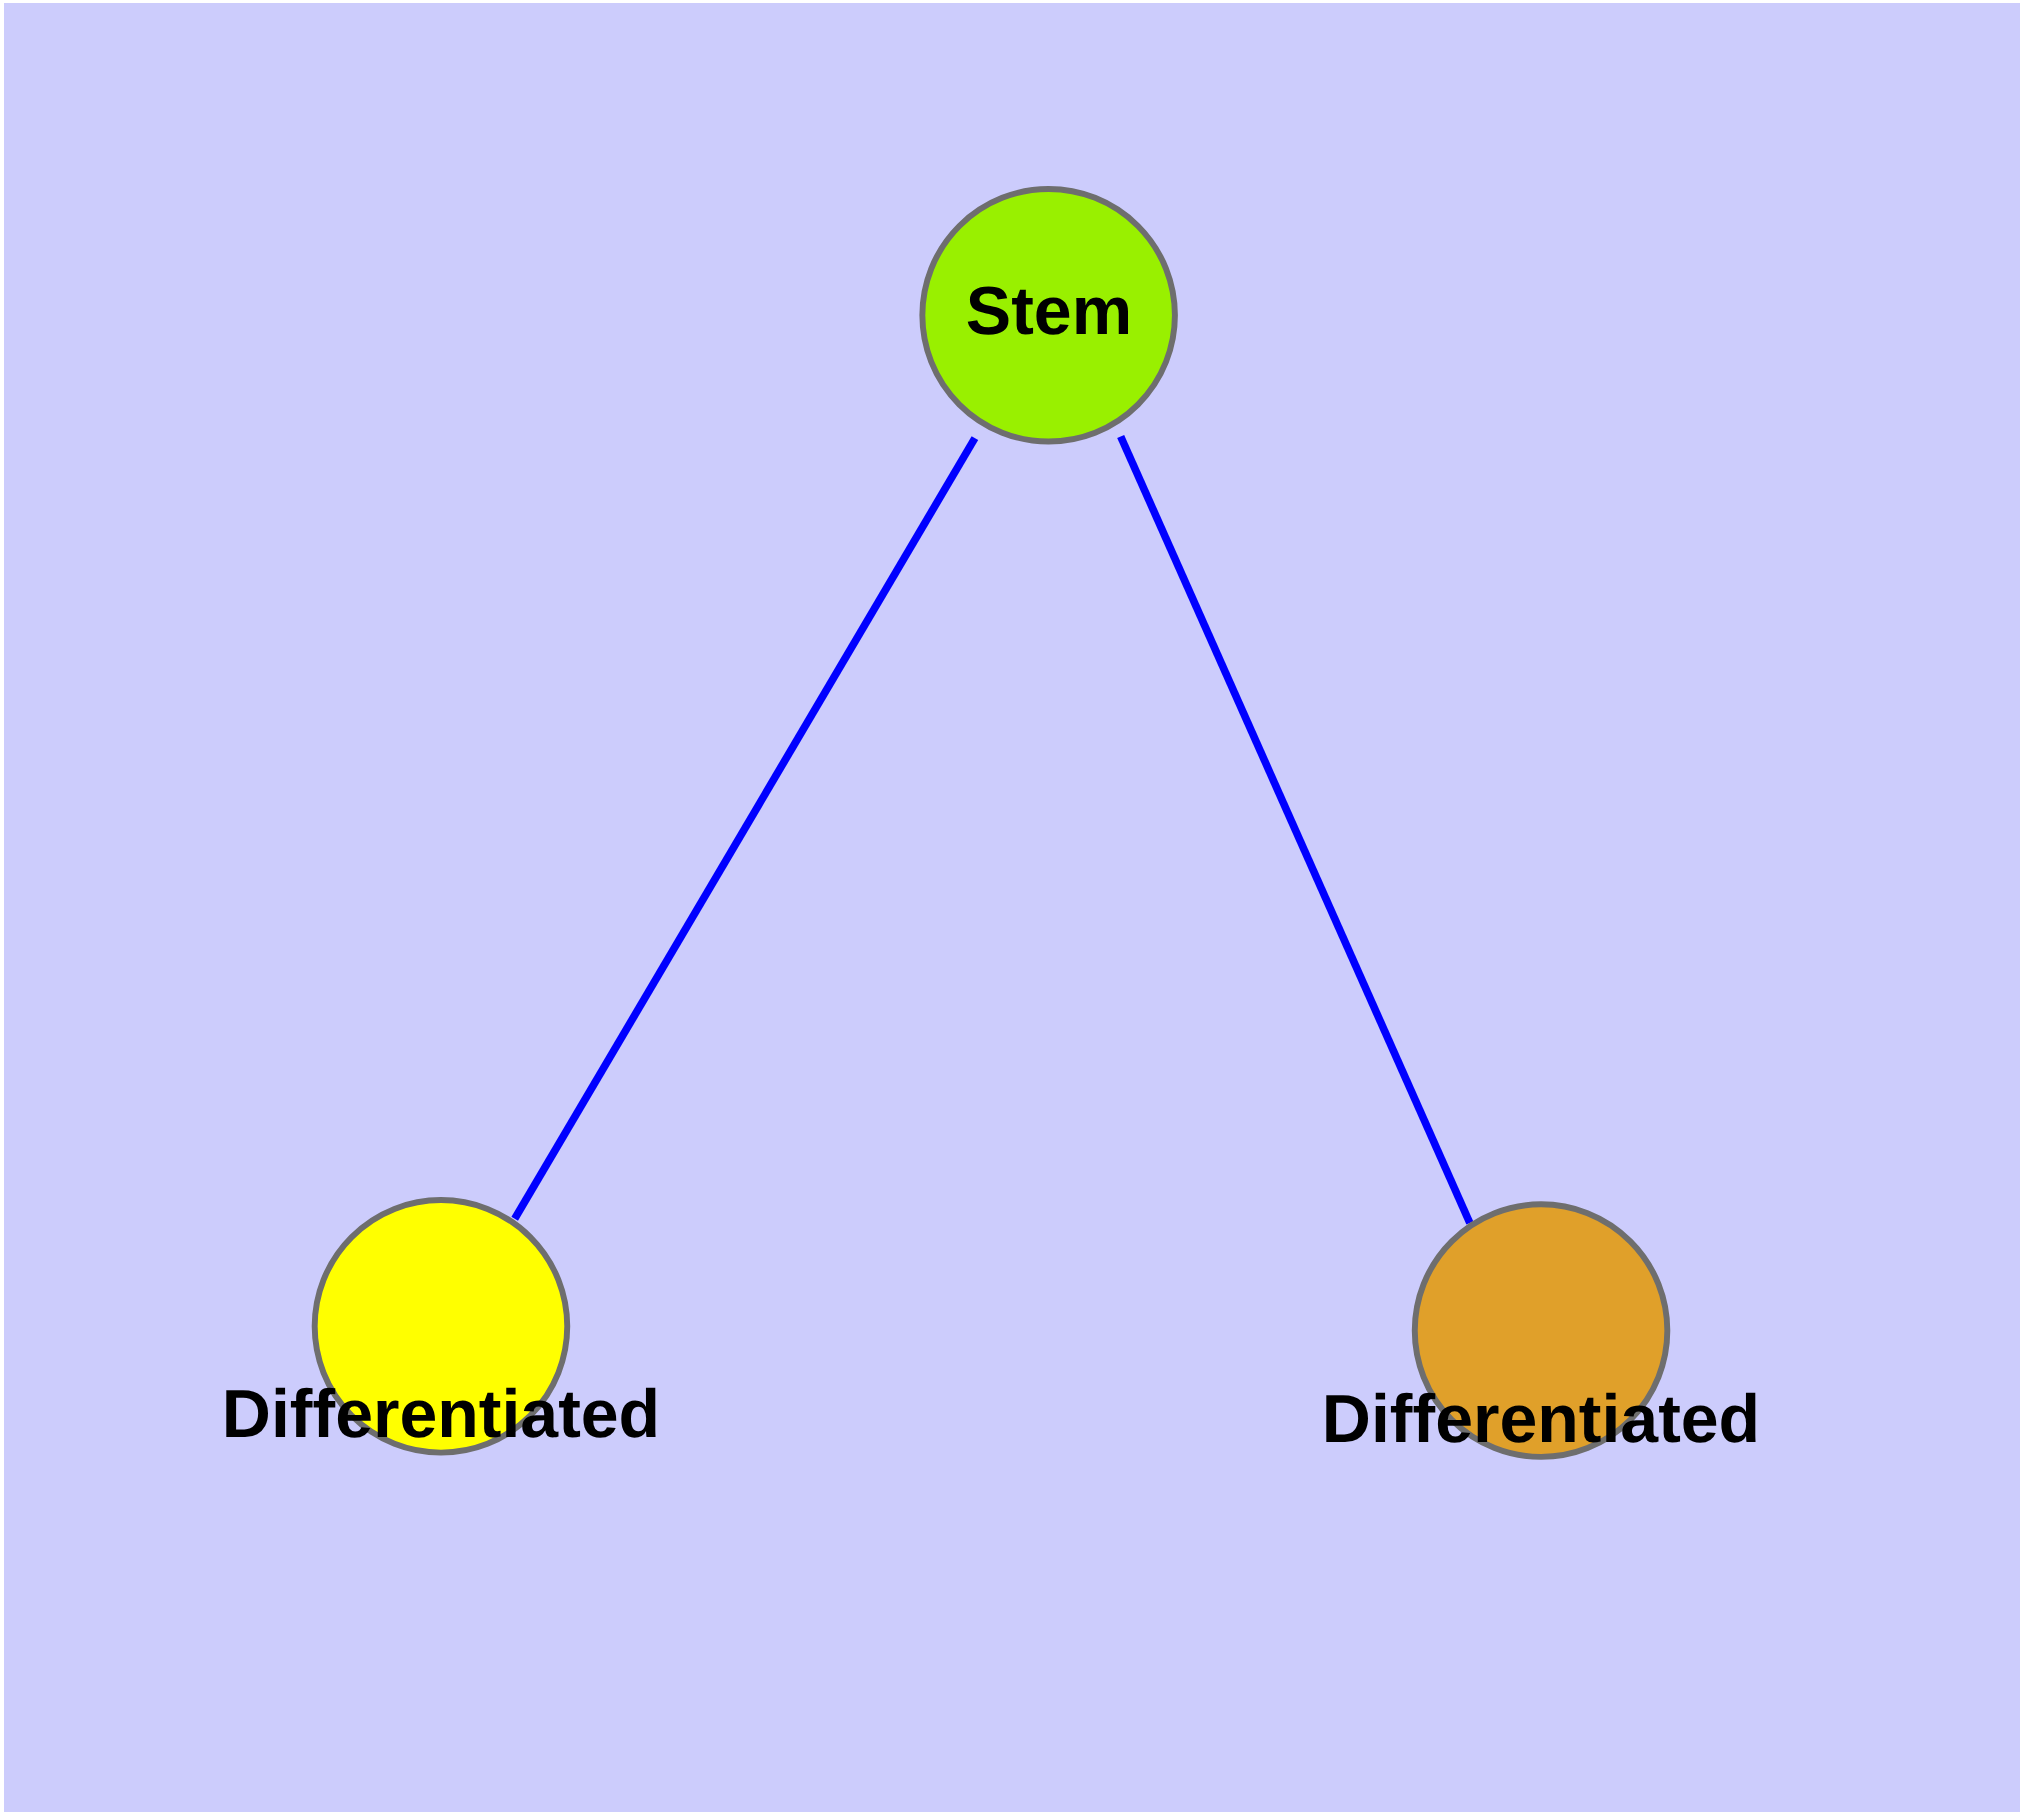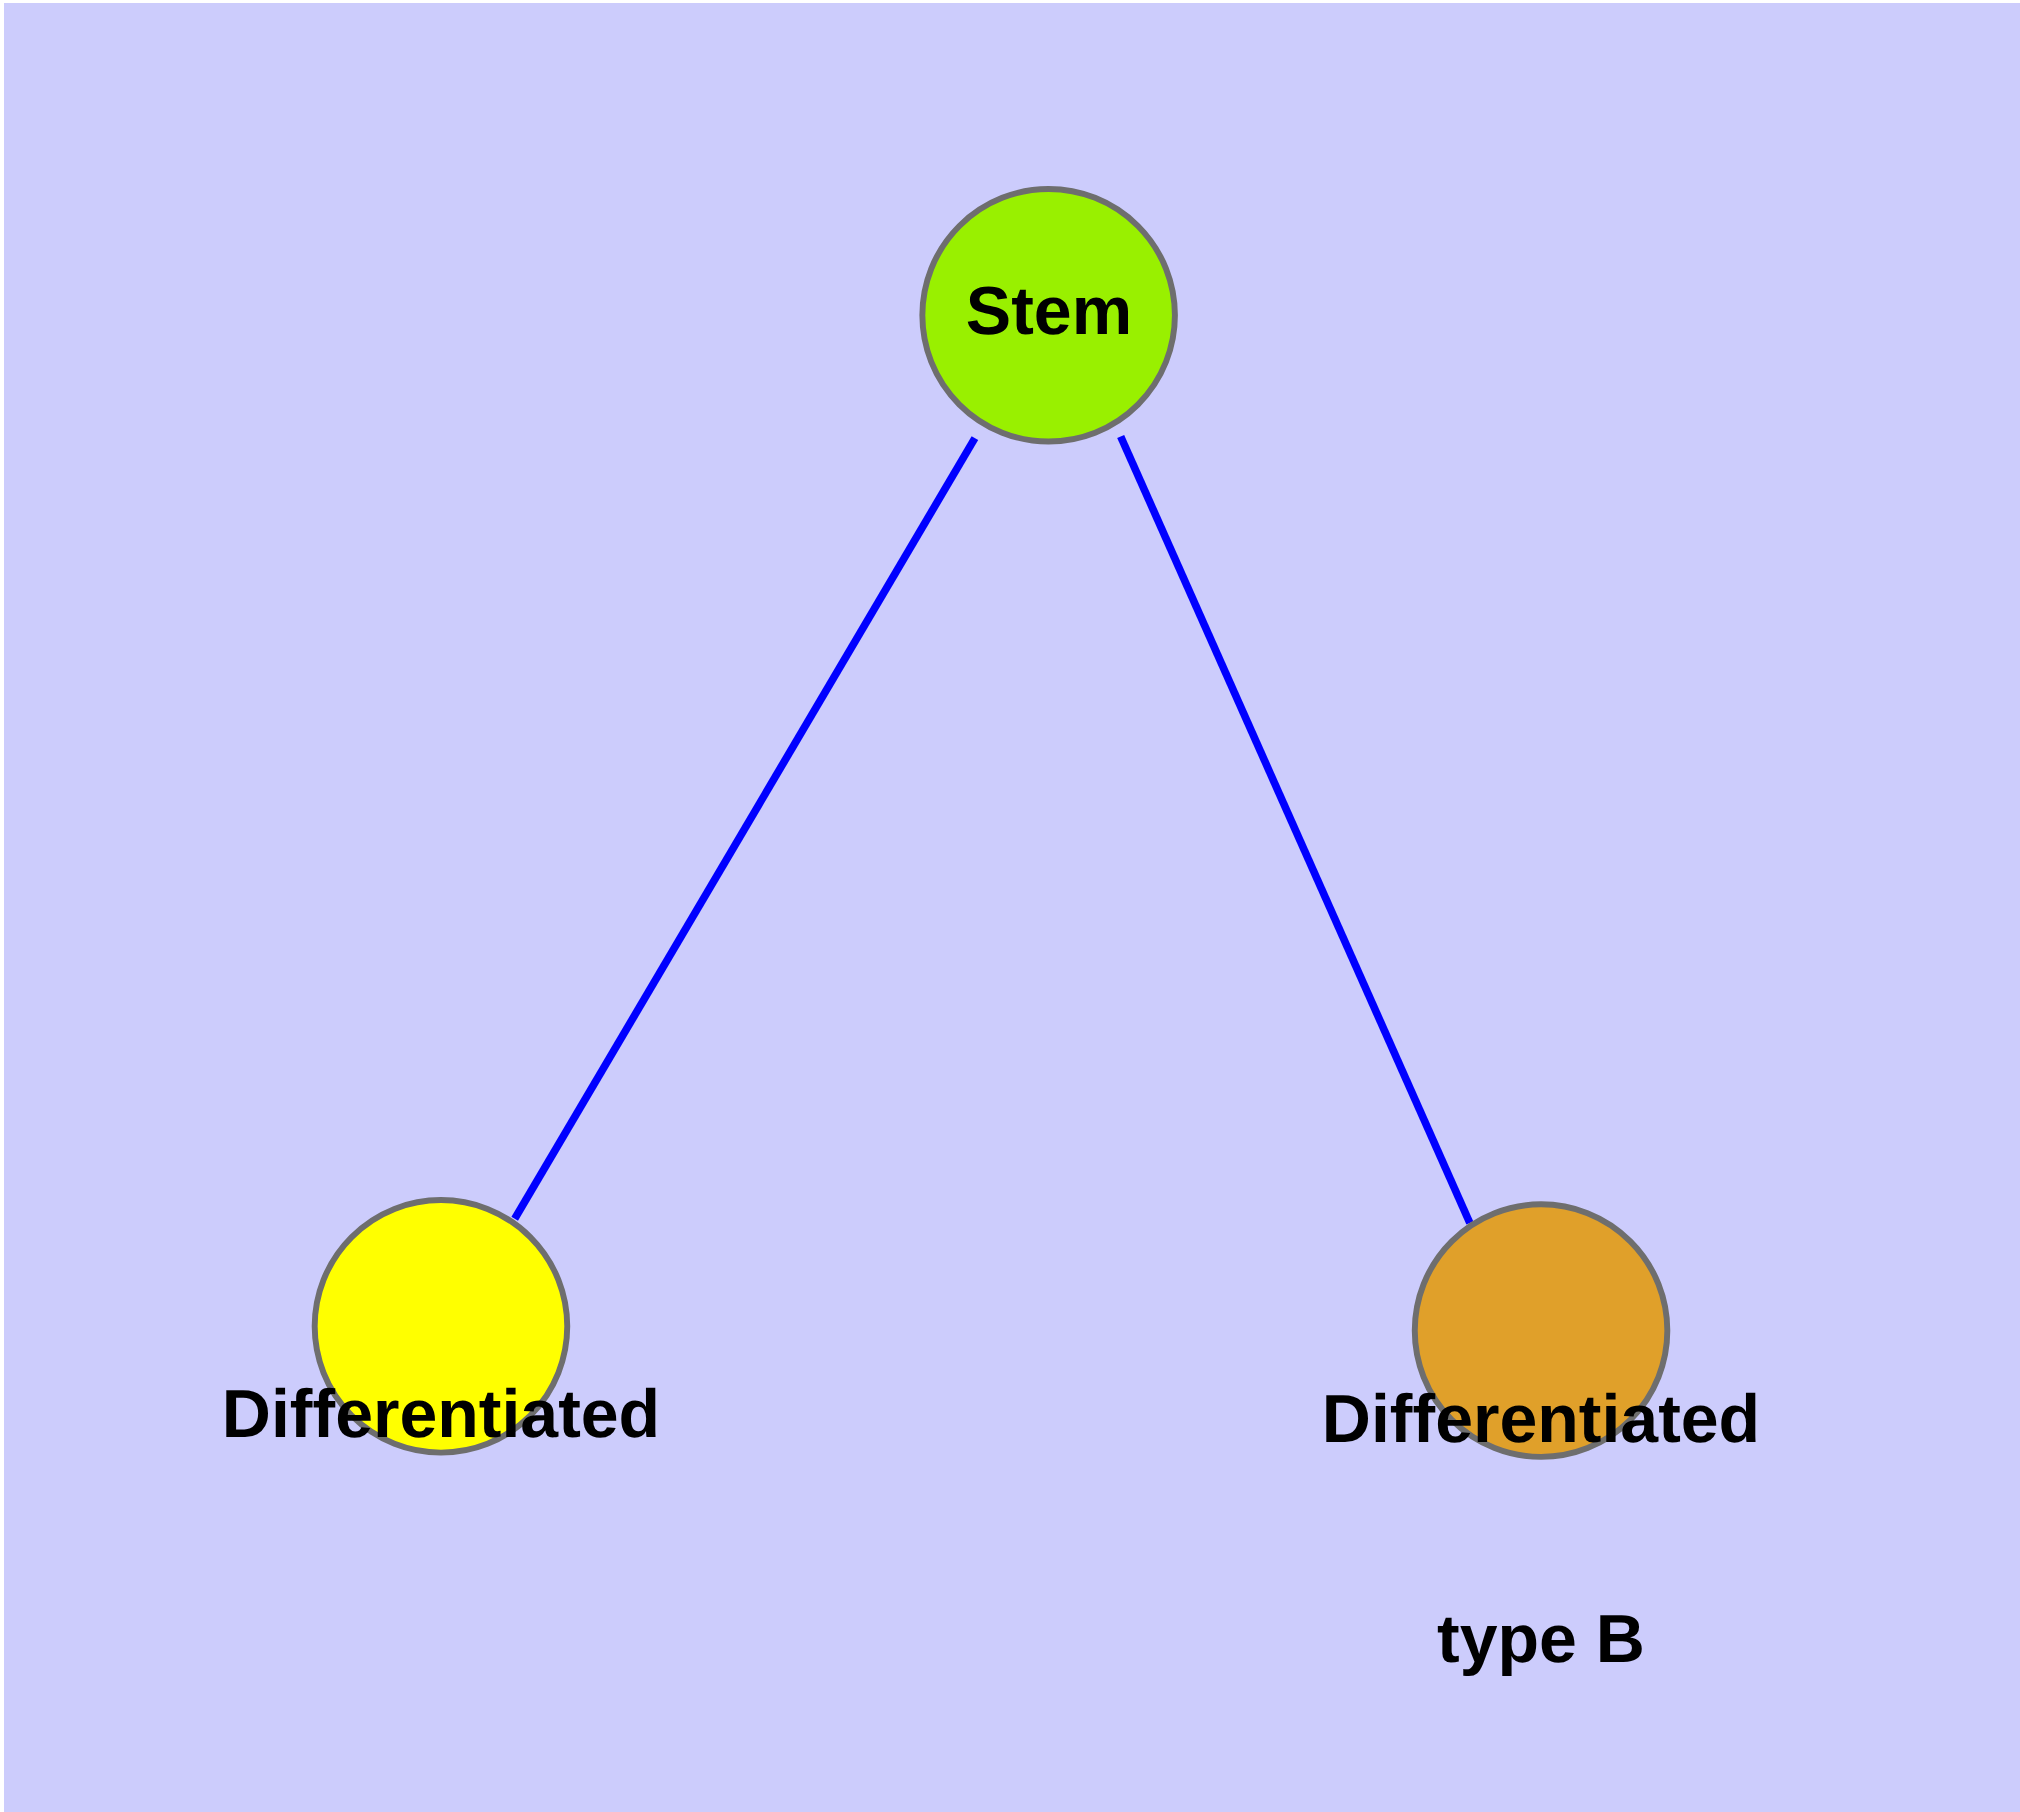--- a/index.html
+++ b/index.html
@@ -82,17 +82,16 @@
   </svg>
 
   <div id="label-stem" class="node-label" style="left: 625px; color: rgb(0, 0, 0);">Stem</div>
 
   <div id="label-diff-a" class="node-label" style="left: 17px; color: rgb(0, 0, 0);">
     <div>Differentiated</div>
   </div>
 
   <div id="label-diff-b" class="node-label" style="left: 1117px; color: rgb(0, 0, 0);">
     <div>Differentiated</div>
-    <div>type B</div>
   </div>
 
 </div>
 
 
 </body></html>

